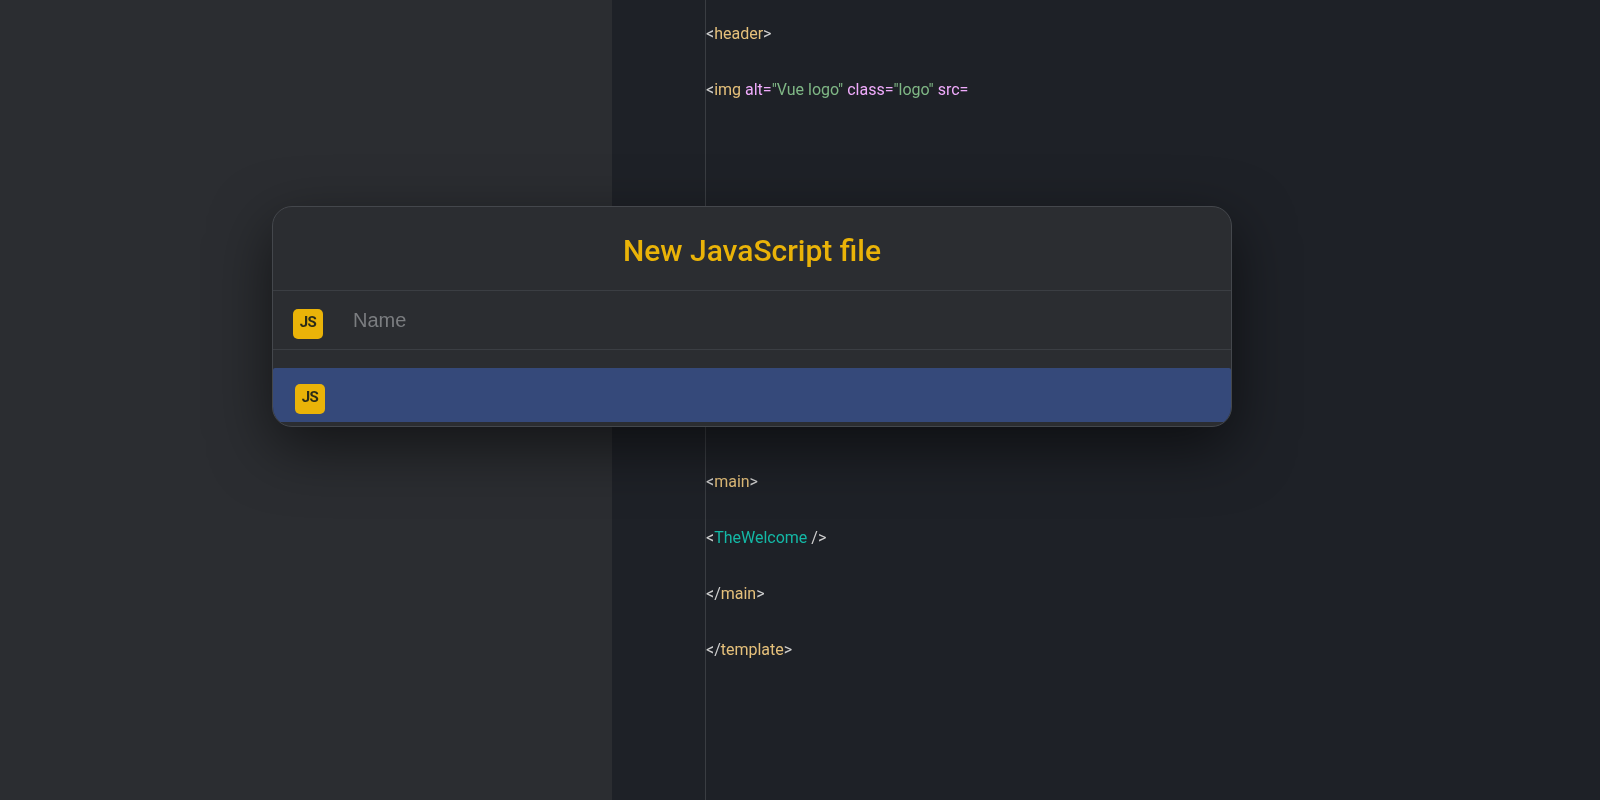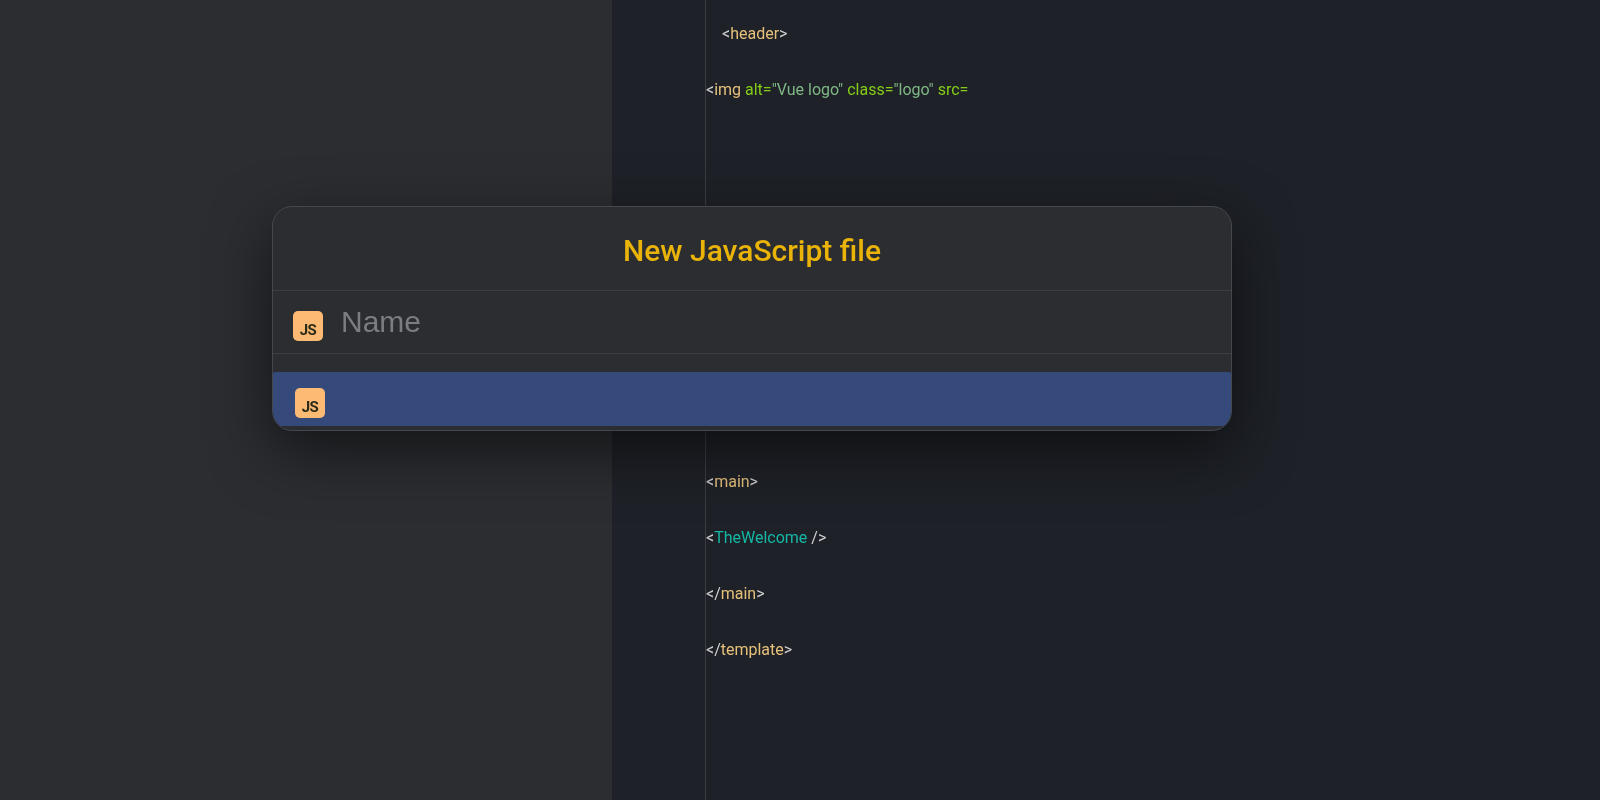--- a/index.html
+++ b/index.html
@@ -22,21 +22,21 @@
     background: #1e2127;
   }
   .code {
     position: absolute;
     left: 706px; top: 0; right: 0; bottom: 0;
     padding-top: 0;
   }
   .line { display:block; height:56px; }
   .t-tag    { color: #e5c07b; }
   .t-brkt   { color: #cfcfcf; }
-  .t-attr   { color: #84cc16; }
+  .t-attr   { color: #f0abfc; }
   .t-str    { color: #7fb785; }
   .t-comp   { color: #14b8a6; }
 
   
   .dialog {
     position: absolute;
     left: 272px;
     top: 206px;
     width: 960px;
     background: #2b2d31;
@@ -58,22 +58,23 @@
     align-items: center;
     padding: 14px 20px;
     gap: 18px;
     border-bottom: 1px solid #3b3e43;
   }
   .name-input {
     flex: 1;
     background: transparent;
     border: none;
     outline: none;
-    font-size: 30px;
+    font-size: 20px;
     color: #f0abfc;
+    margin-left: 12px;
   }
   .name-input::placeholder { color: #7b7d80; }
   .options { padding: 18px 0 4px; }
   .option {
     display: flex;
     align-items: center;
     gap: 18px;
     padding: 12px 22px;
     font-size: 30px;
     color: #e6e6e6;
@@ -82,44 +83,44 @@
   }
   .option.selected { background: #35497a; }
   .icon-box {
     width: 30px; height: 30px;
     display: inline-flex;
     align-items: center; justify-content: center;
     flex-shrink: 0;
   }
   .js-badge {
     width: 30px; height: 30px;
-    background: #fdba74;
+    background: #eab308;
     border-radius: 5px;
     color: #2b2b18;
     font-weight: 700;
     font-size: 15px;
     display: flex;
     align-items: flex-end;
     justify-content: center;
-    padding-bottom: 2px;
+    padding-bottom: 8px;
     letter-spacing: -0.5px;
     margin-top: 8px;
   }
   .react-icon svg { width: 30px; height: 30px; display:block; }
 </style>
 </head>
 <body>
 
 <div class="panel-left"></div>
 
 <div class="gutter"></div>
 
 <div class="code" id="code-lines">
     <span class="line" style="position: absolute; left: 0px; top: -32px;"><span class="t-attr"></span></span>
-    <span class="line" style="position: absolute; left: 16px; top: 24px;"><span class="t-attr">  </span><span class="t-brkt">&lt;</span><span class="t-tag">header</span><span class="t-brkt">&gt;</span></span>
+    <span class="line" style="position: absolute; left: 0px; top: 24px;"><span class="t-attr">  </span><span class="t-brkt">&lt;</span><span class="t-tag">header</span><span class="t-brkt">&gt;</span></span>
     <span class="line" style="position: absolute; left: 0px; top: 80px;"><span class="t-attr">    </span><span class="t-brkt">&lt;</span><span class="t-tag">img</span><span class="t-attr"> alt=</span><span class="t-str">"Vue logo"</span><span class="t-attr"> class=</span><span class="t-str">"logo"</span><span class="t-attr"> src=</span></span>
     <span class="line" style="position: absolute; left: 0px; top: 136px;"><span class="t-attr"></span></span>
     <span class="line" style="position: absolute; left: 0px; top: 192px;"><span class="t-attr"></span></span>
     <span class="line" style="position: absolute; left: 0px; top: 248px;"><span class="t-attr">                      </span><span class="t-attr">u did it!"</span><span class="t-brkt"> /&gt;</span></span>
     <span class="line" style="position: absolute; left: 0px; top: 304px;"><span class="t-attr"></span></span>
     <span class="line" style="position: absolute; left: 0px; top: 360px;"><span class="t-attr"></span></span>
     <span class="line" style="position: absolute; left: 0px; top: 416px;"><span class="t-attr"></span></span>
     <span class="line" style="position: absolute; left: 0px; top: 472px;"><span class="t-attr">  </span><span class="t-brkt">&lt;</span><span class="t-tag">main</span><span class="t-brkt">&gt;</span></span>
     <span class="line" style="position: absolute; left: 0px; top: 528px;"><span class="t-attr">    </span><span class="t-brkt">&lt;</span><span class="t-comp">TheWelcome</span><span class="t-brkt"> /&gt;</span></span>
     <span class="line" style="position: absolute; left: 0px; top: 584px;"><span class="t-attr">  </span><span class="t-brkt">&lt;/</span><span class="t-tag">main</span><span class="t-brkt">&gt;</span></span>

